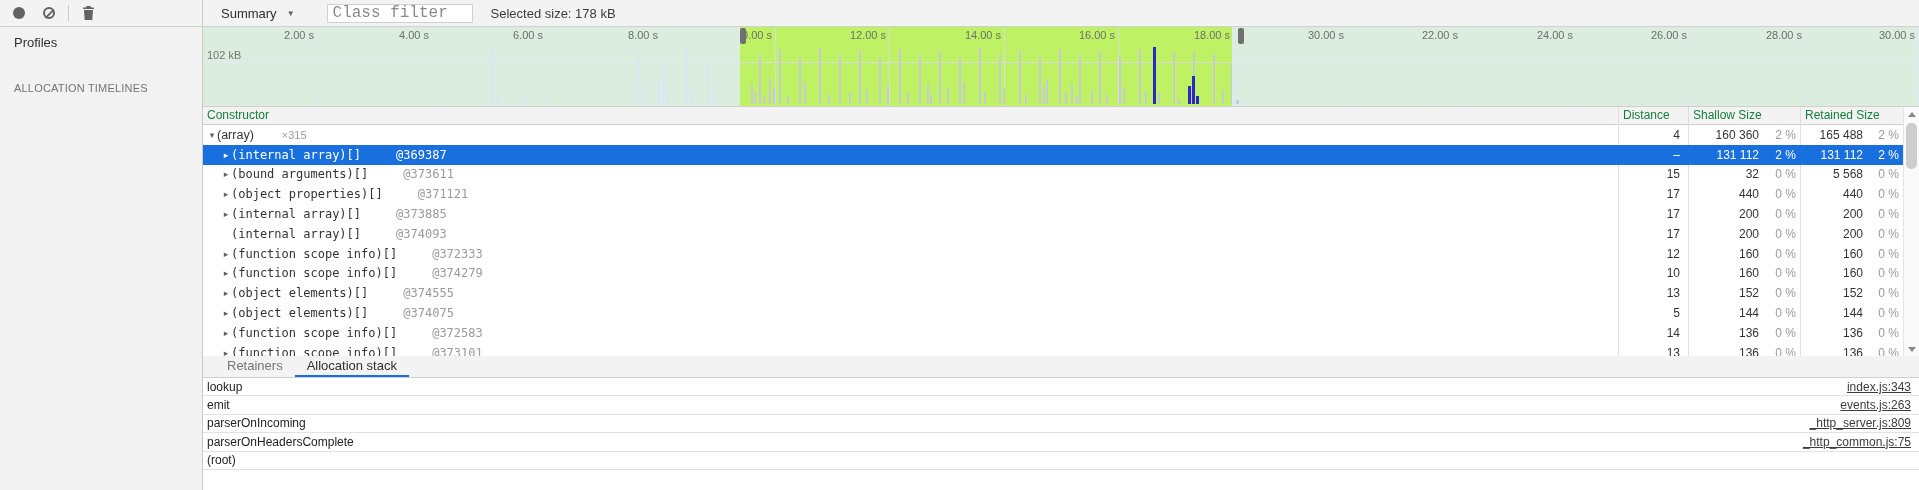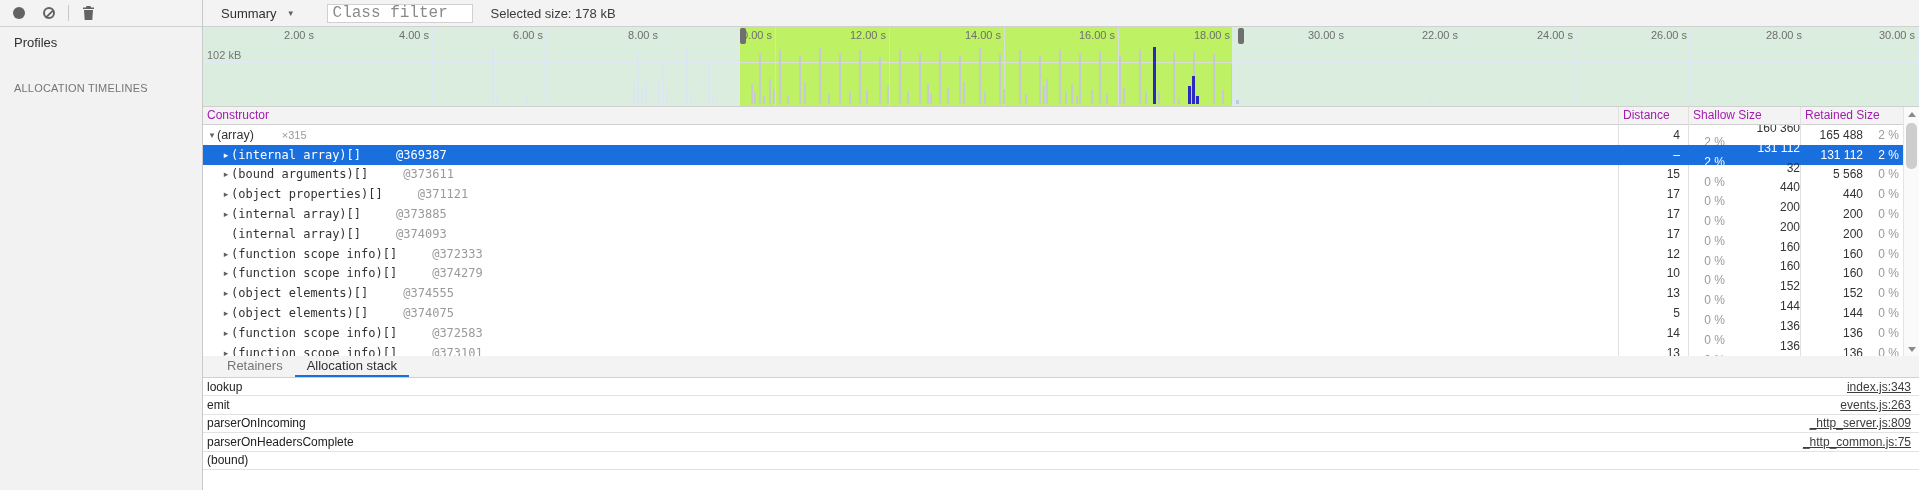--- a/index.html
+++ b/index.html
@@ -41,28 +41,28 @@
   .mem-label { position:absolute; left:4px; top:22px; font-size:11px; color:#757575; }
   .bars { position:absolute; left:0; top:0; width:100%; height:77px; }
   .bar { position:absolute; bottom:0; width:2px; background:#c7cad0; }
   .bar.blue { background:var(--bar-blue); width:3px; }
   .ov-shade { position:absolute; top:0; bottom:0; background:var(--overlay); }
   .grip { position:absolute; top:1px; width:6px; height:16px; background:#6f6f6f; border-radius:2px; }
 
   
   .grid { position:absolute; left:203px; top:106px; width:1716px; height:250px; background:#fff; border-top:1px solid #cfcfcf; overflow:hidden; }
   .grid-header { position:relative; height:18px; background:#f3f3f3; border-bottom:1px solid #d0d0d0; display:flex; }
-  .gh-cell { height:100%; line-height:17px; padding-left:5px; color:#a21caf; cursor:pointer; overflow:hidden; white-space:nowrap; }
+  .gh-cell { height:100%; line-height:17px; padding-left:5px; color:#15803d; cursor:pointer; overflow:hidden; white-space:nowrap; }
   .col-sep { position:absolute; top:0; bottom:0; width:1px; background:#e0e0e0; }
   .grid-body { position:absolute; left:0; top:18px; right:0; bottom:0; overflow:hidden; }
   .grow { position:relative; height:19.8px; display:flex; align-items:center; cursor:pointer; white-space:nowrap; }
   .grow.sel { background:var(--accent); color:#fff; }
   .c-constructor { width:1415px; display:flex; align-items:center; overflow:hidden; }
   .c-distance { width:70px; text-align:right; padding-right:8px; }
-  .c-size { width:112px; display:flex;flex-direction:column; }
+  .c-size { width:112px; display:flex; }
   .c-size2 { width:103px; display:flex; }
   .sz-val { flex:1; text-align:right; }
   .sz-pct { width:41px; text-align:right; padding-right:4px; color:#9a9a9a; }
   .c-size2 .sz-pct { width:40px; }
   .grow.sel .sz-pct, .grow.sel .obj-id, .grow.sel .tri, .grow.sel .cnt { color:#fff; }
   .tri { color:#5f6368; font-size:9px; width:10px; text-align:center; flex:none; }
   .obj-name { font-family:"DejaVu Sans Mono", monospace; font-size:12px; }
   .obj-name.sansname { font-family:"Liberation Sans",sans-serif; font-size:12.5px; }
   .obj-id { font-family:"DejaVu Sans Mono", monospace; font-size:12px; color:#9a9a9a; margin-left:7px; }
   .cnt { font-size:11px; color:#9a9a9a; margin-left:28px; }
@@ -507,18 +507,18 @@
     <span class="fn">parserOnIncoming</span>
     <span class="loc">_http_server.js:809</span>
   </div>
 
   <div class="frame">
     <span class="fn">parserOnHeadersComplete</span>
     <span class="loc">_http_common.js:75</span>
   </div>
 
   <div class="frame">
-    <span class="fn">(bound)</span>
+    <span class="fn">(root)</span>
 
   </div>
 </div>
 
 </div>
 
 </body></html>

